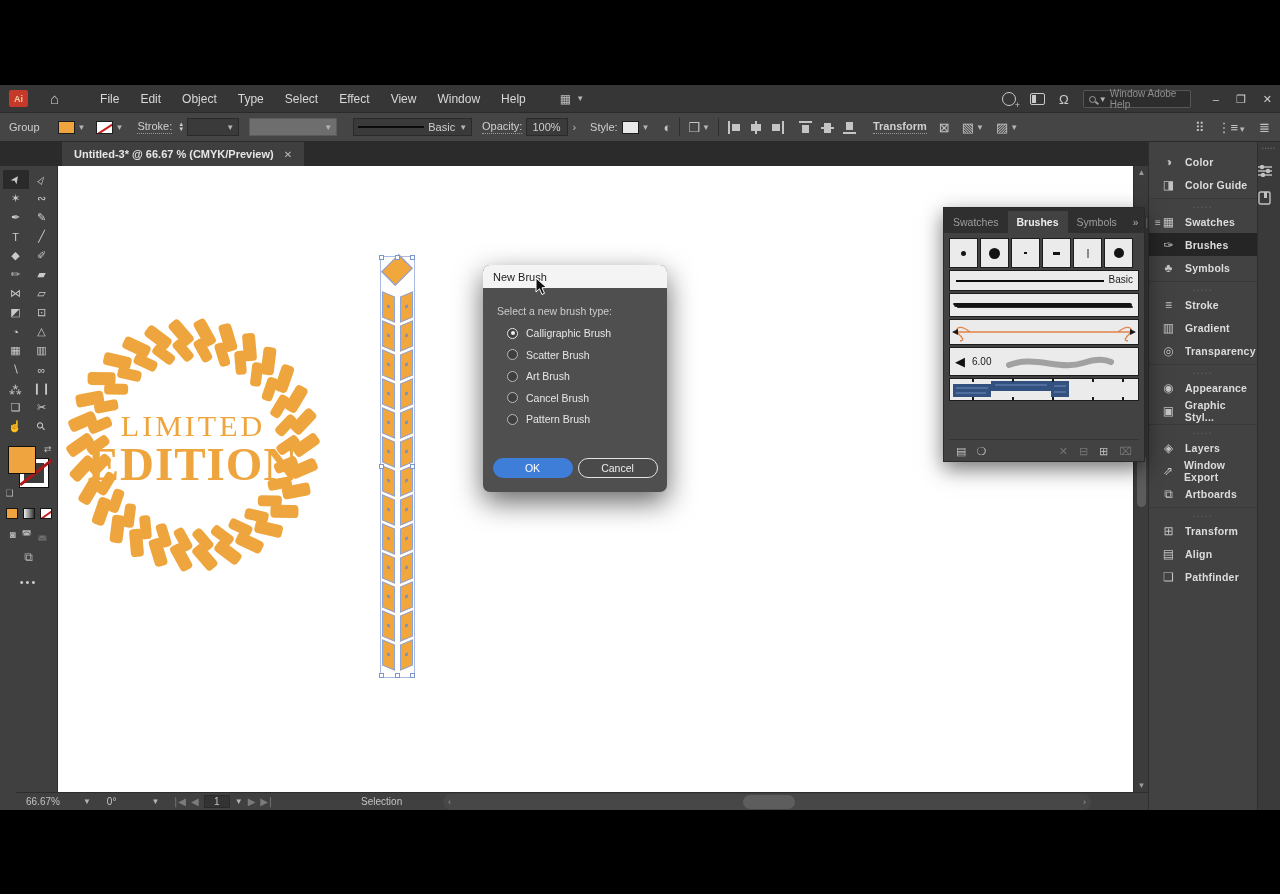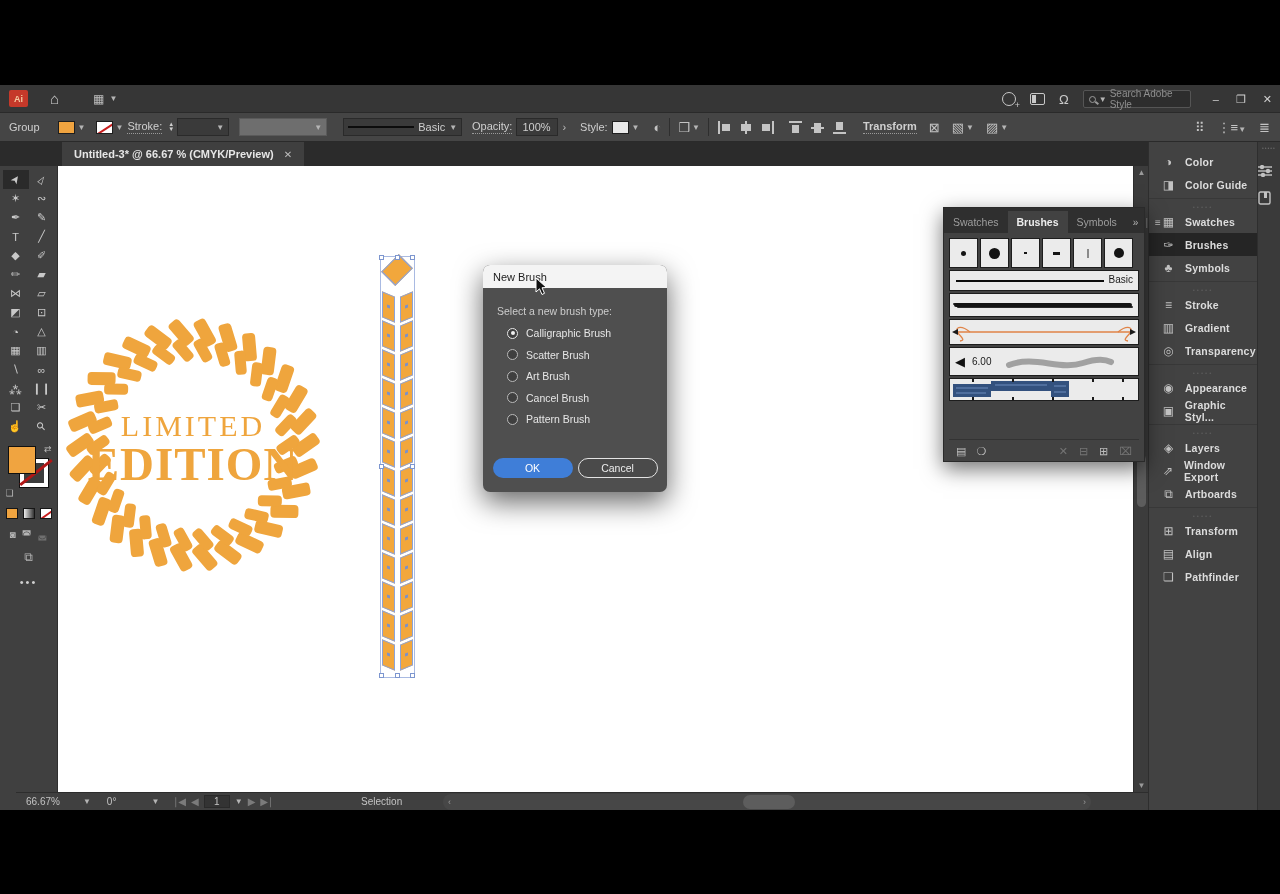--- a/index.html
+++ b/index.html
@@ -190,48 +190,59 @@
 </style>
 </head>
 <body>
 
 <div class="screen">
   <div class="app">
 
     <div class="menubar">
       <div class="appbadge">Ai</div>
       <div class="homeic">⌂</div>
+      <div class="menu-items">
+          <span class="menu-item">File</span>
+          <span class="menu-item">Edit</span>
+          <span class="menu-item">Object</span>
+          <span class="menu-item">Type</span>
+          <span class="menu-item">Select</span>
+          <span class="menu-item">Effect</span>
+          <span class="menu-item">View</span>
+          <span class="menu-item">Window</span>
+          <span class="menu-item">Help</span>
+        </div>
       <div class="wsic">
         <span>▦</span>
         <span class="chev">▼</span>
       </div>
       <div class="mb-right">
         <div class="acct"></div>
         <div class="panelic"></div>
         <div class="bulbic">Ω</div>
         <div class="searchbox">
           <span class="mag"></span>
           <span class="chev">▼</span>
-          <span>Search Adobe Style</span>
+          <span>Window Adobe Help</span>
         </div>
         <div class="winbtns">
           <span>–</span>
           <span>❐</span>
           <span>✕</span>
         </div>
       </div>
     </div>
 
     <div class="controlbar">
       <span class="cb-label">Group</span>
       <span class="swatch sw-fill"></span>
       <span class="chev" style="margin-left:3px">▼</span>
       <span class="swatch sw-none" style="margin-left:10px"></span>
       <span class="chev" style="margin-left:3px">▼</span>
-      <span class="cb-label dotted" style="margin-left:4px">Stroke:</span>
+      <span class="cb-label dotted" style="margin-left:14px">Stroke:</span>
       <span class="stepper">
           <span>▲</span>
           <span>▼</span>
         </span>
       <span class="dropbox" style="width:52px; margin-left:3px">
           <span style="margin-left:auto" class="chev">▼</span>
         </span>
       <span class="dropbox dim" style="width:88px; margin-left:10px">
           <span style="margin-left:auto" class="chev">▼</span>
         </span>

